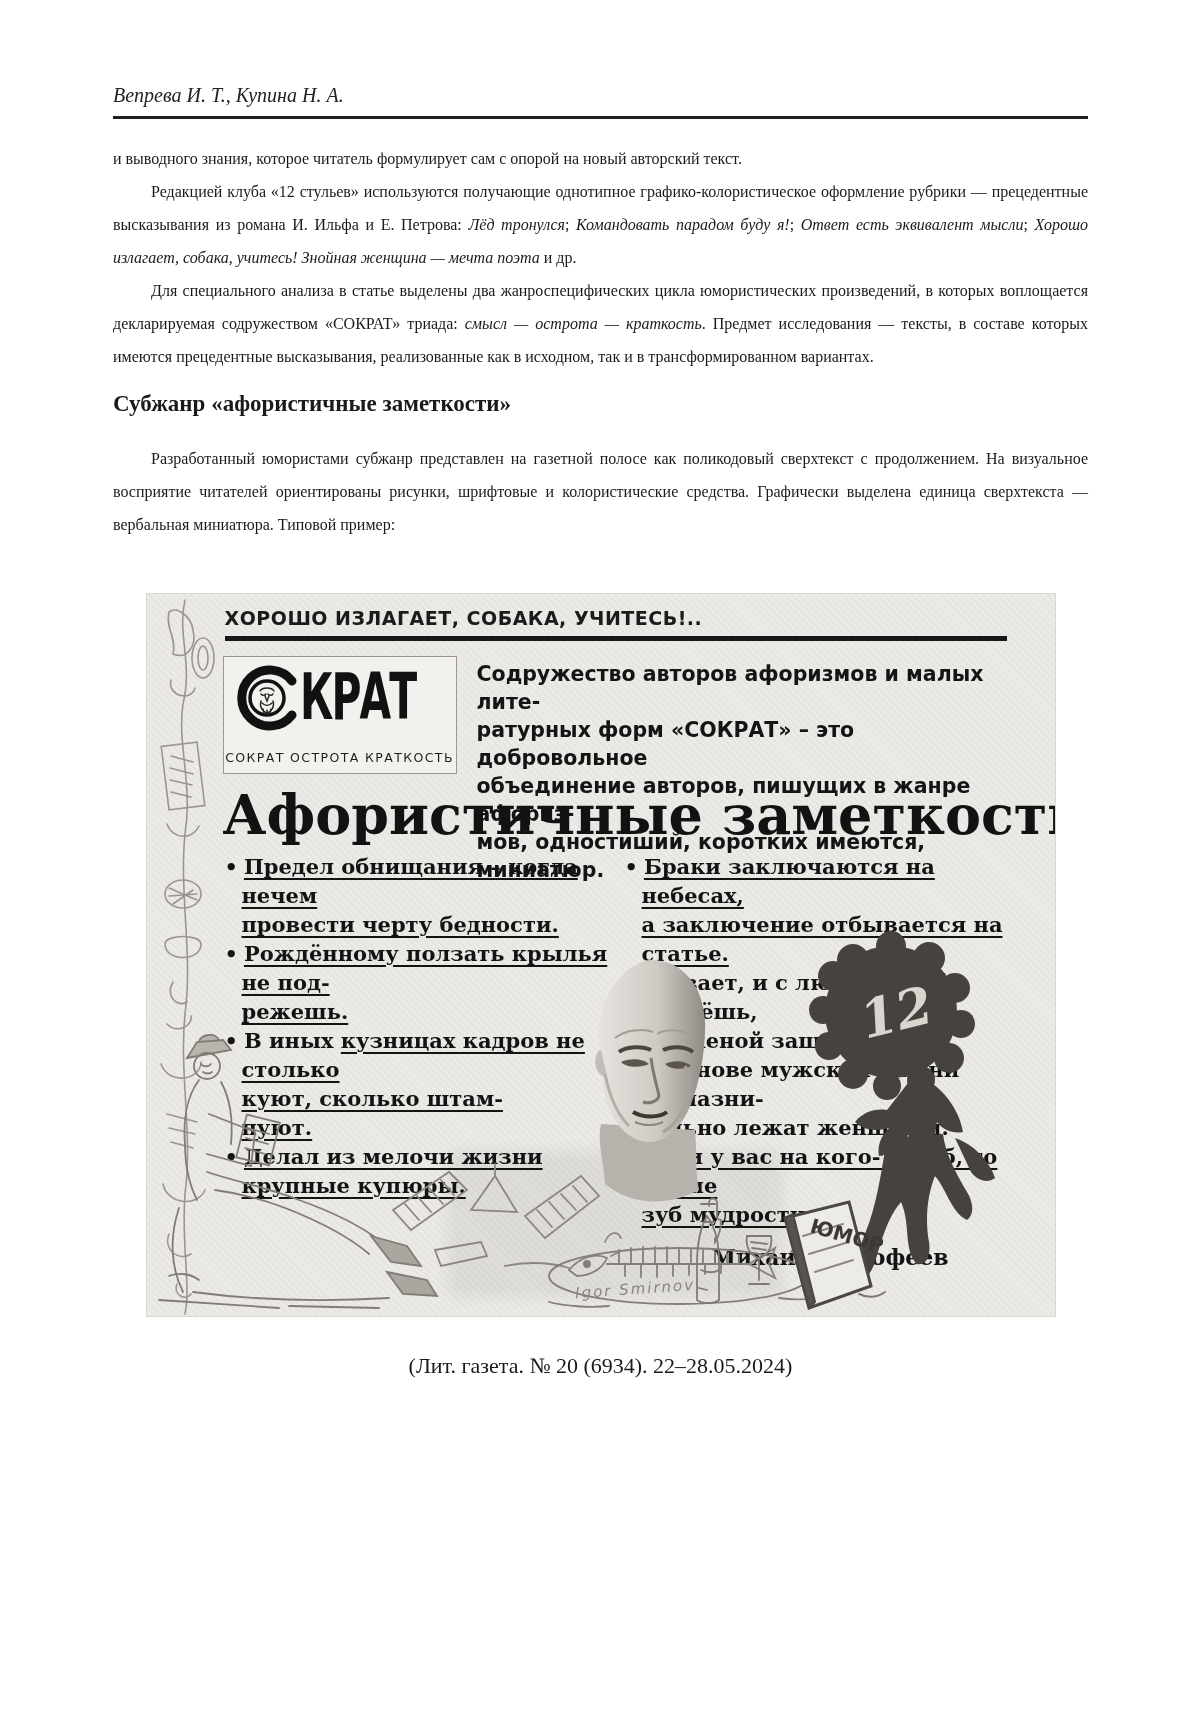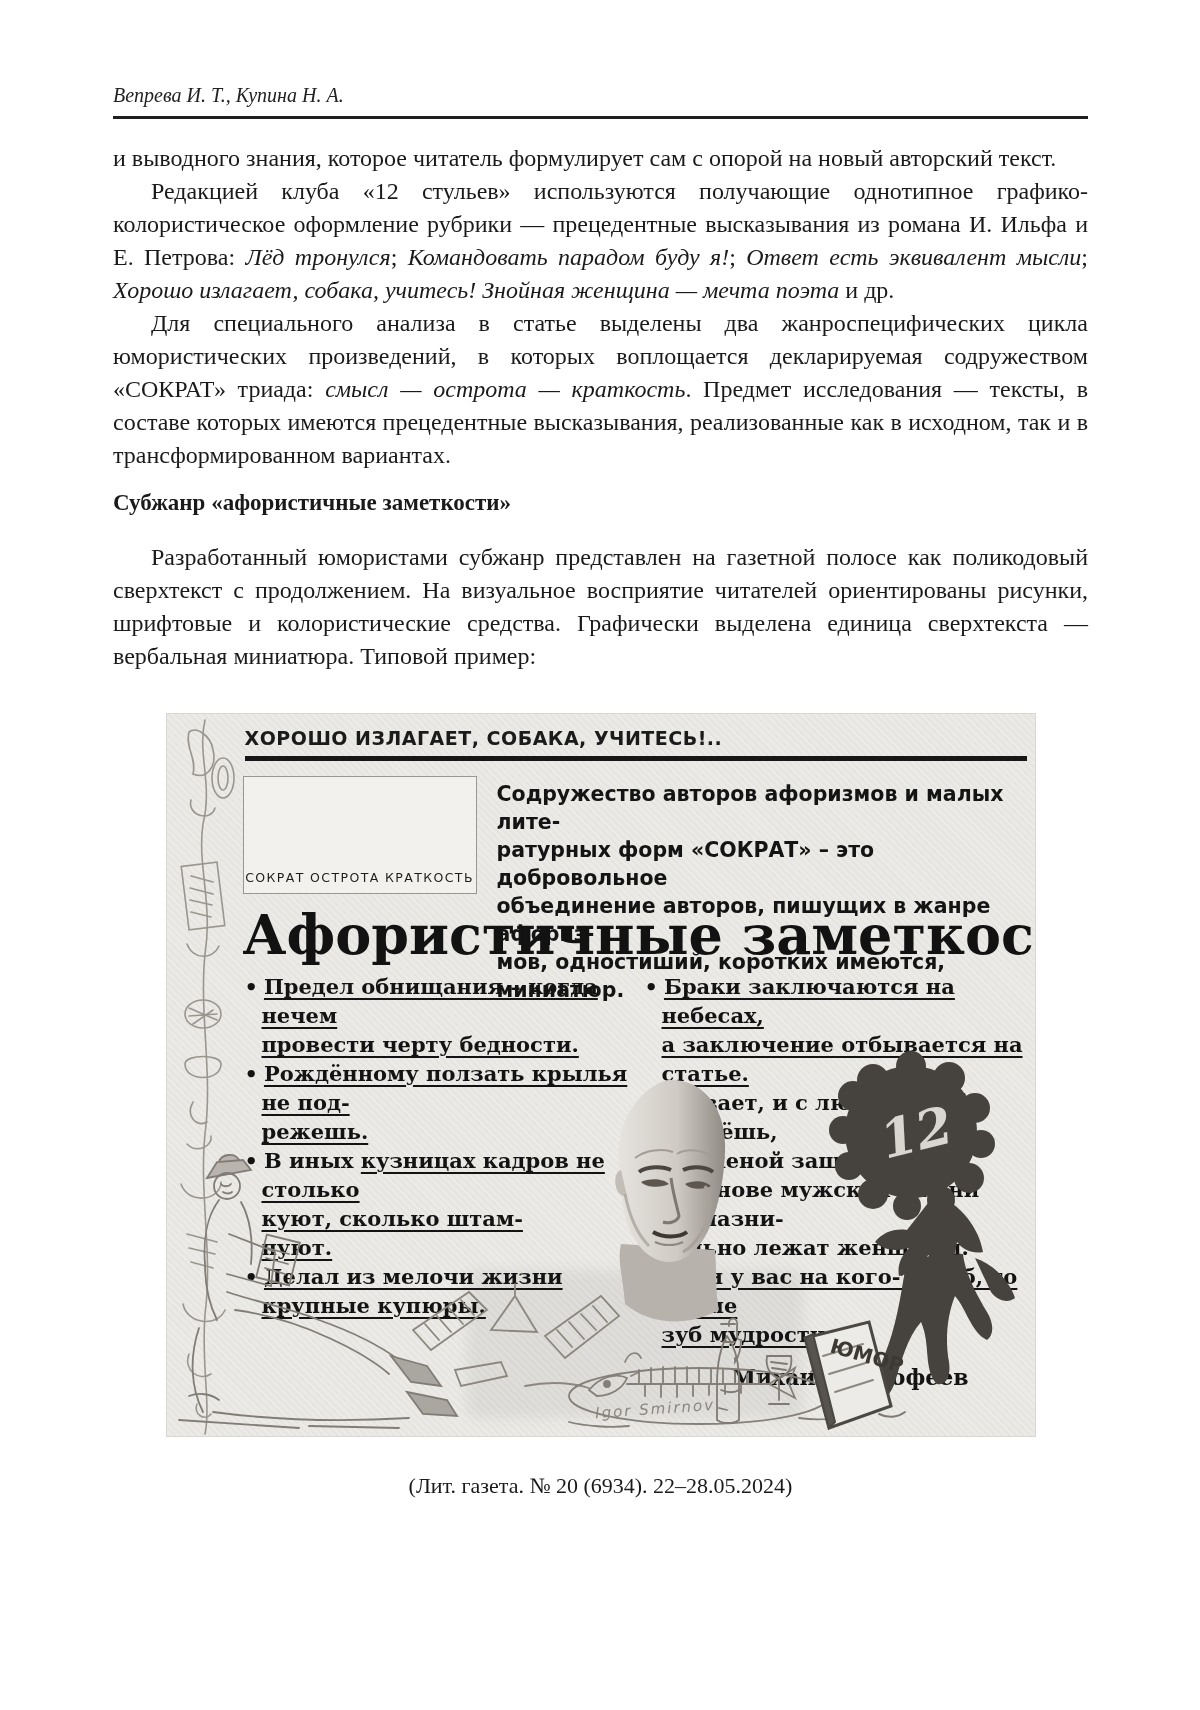--- a/index.html
+++ b/index.html
@@ -3,30 +3,30 @@
 <meta charset="utf-8">
 <style>
   html,body{margin:0;padding:0;background:#ffffff;}
   .page{position:relative;width:1200px;height:1508px;background:#ffffff;overflow:hidden;
         font-family:"Liberation Serif", serif;color:#1a1a1a;}
   .content{padding:0 112px 0 113px;}
   
   .runhead{padding-top:84px;font-style:italic;font-size:20px;color:#222;}
   .headrule{margin-top:9px;height:3px;background:#1f1f1f;}
   
-  .article{margin-top:23px;font-size:24px;line-height:33px;text-align:justify;}
+  .article{margin-top:23px;font-size:16px;line-height:33px;text-align:justify;}
   .para{margin:0;}
   .para.indent{text-indent:38px;}
   .it{font-style:italic;font-family:Liberation Serif, serif;}
   .secheading{margin:16px 0 12px 0;font-weight:bold;font-size:23px;line-height:30px;}
   
-  .clipping{position:relative;margin:40px auto 0 auto;width:868px;height:722px;
+  .clipping{position:relative;margin:52px auto 0 auto;width:868px;height:722px;
             background:#eceae6;
             background-image:repeating-linear-gradient(45deg, rgba(0,0,0,0.025) 0 2px, rgba(255,255,255,0) 2px 5px);
-            border:1px solid #dad7d2;overflow:hidden;color:#161616;}
+            border:1px solid #dad7d2;overflow:hidden;color:#161616;padding-left:40px;}
   .strip{position:absolute;left:78px;top:13px;width:782px;
          font-family:"DejaVu Sans", sans-serif;font-weight:bold;font-size:19px;letter-spacing:.5px;color:#1b1b1b;}
   .striprule{position:absolute;left:78px;top:42px;width:782px;height:5px;background:#171717;}
   .logobox{position:absolute;left:76px;top:62px;width:232px;height:116px;background:#f2f1ee;
            border:1px solid #9a9791;}
   .logorow{position:absolute;left:10px;top:8px;display:flex;align-items:center;}
   .logokrat{font-family:"DejaVu Sans", sans-serif;font-weight:bold;font-size:62px;line-height:62px;
             letter-spacing:-3px;transform:scaleX(.66) scaleY(1.02);transform-origin:left center;color:#111;}
   .tagline{position:absolute;left:0;right:0;bottom:8px;text-align:center;
            font-family:"DejaVu Sans", sans-serif;font-size:12.5px;letter-spacing:1.4px;color:#1d1d1d;}
@@ -96,20 +96,37 @@
           <path d="M20 520 l30 8 M22 534 l26 6 M24 548 l22 6"></path>
           <path d="M16 590 c4 20,34 24,42 6"></path>
           <path d="M22 640 c-6 16,10 28,22 20 M30 690 c-4 10,8 18,14 10"></path>
         </g>
       </svg>
 
       <div class="strip">ХОРОШО ИЗЛАГАЕТ, СОБАКА, УЧИТЕСЬ!..</div>
       <div class="striprule"></div>
 
       <div class="logobox">
+        <div class="logorow">
+          <svg width="66" height="66" viewBox="0 0 66 66">
+            <g fill="none" stroke="#111" stroke-linecap="round">
+              <path d="M58 16 A28 28 0 1 0 58 50" stroke-width="9"></path>
+              <circle cx="33" cy="33" r="17" stroke-width="3.5"></circle>
+              <g stroke-width="1.4" stroke="#222">
+                <path d="M26 26 c2 -4,12 -4,14 0"></path>
+                <path d="M27 29 a3 3 0 0 0 5 0 M34 29 a3 3 0 0 0 5 0"></path>
+                <path d="M31 31 l2 5 l2 -5"></path>
+                <path d="M28 38 c3 3,7 3,10 0"></path>
+                <path d="M27 36 c-2 6,2 11,6 12 c4 -1,8 -6,6 -12"></path>
+                <path d="M29 44 l1 4 M33 45 l0 5 M37 44 l-1 4"></path>
+              </g>
+            </g>
+          </svg>
+          <span class="logokrat">КРАТ</span>
+        </div>
         <div class="tagline">СОКРАТ ОСТРОТА КРАТКОСТЬ</div>
       </div>
 
       <div class="intro">Содружество авторов афоризмов и малых лите-
 ратурных форм «СОКРАТ» – это добровольное
 объединение авторов, пишущих в жанре афориз-
 мов, одностиший, коротких имеются, миниатюр.</div>
 
       <div class="bigline">Афористичные заметкости</div>
 

